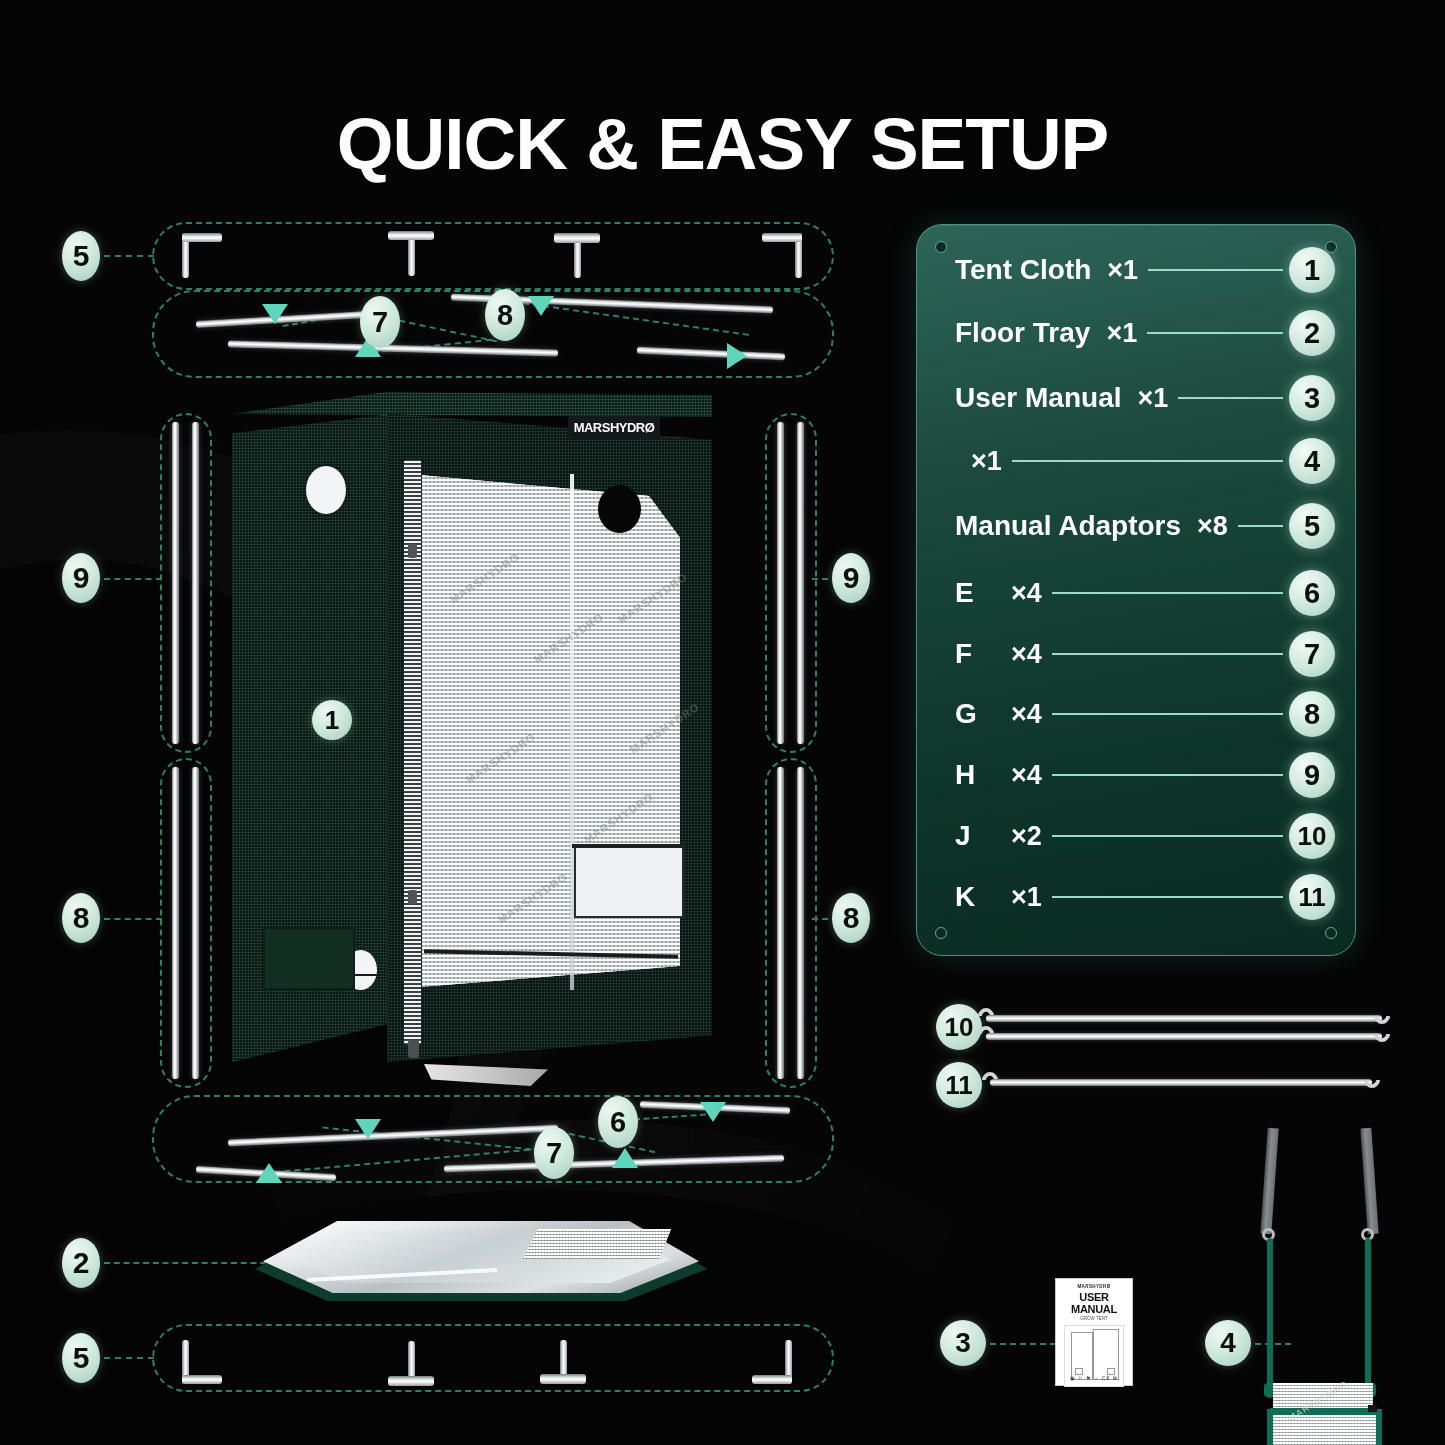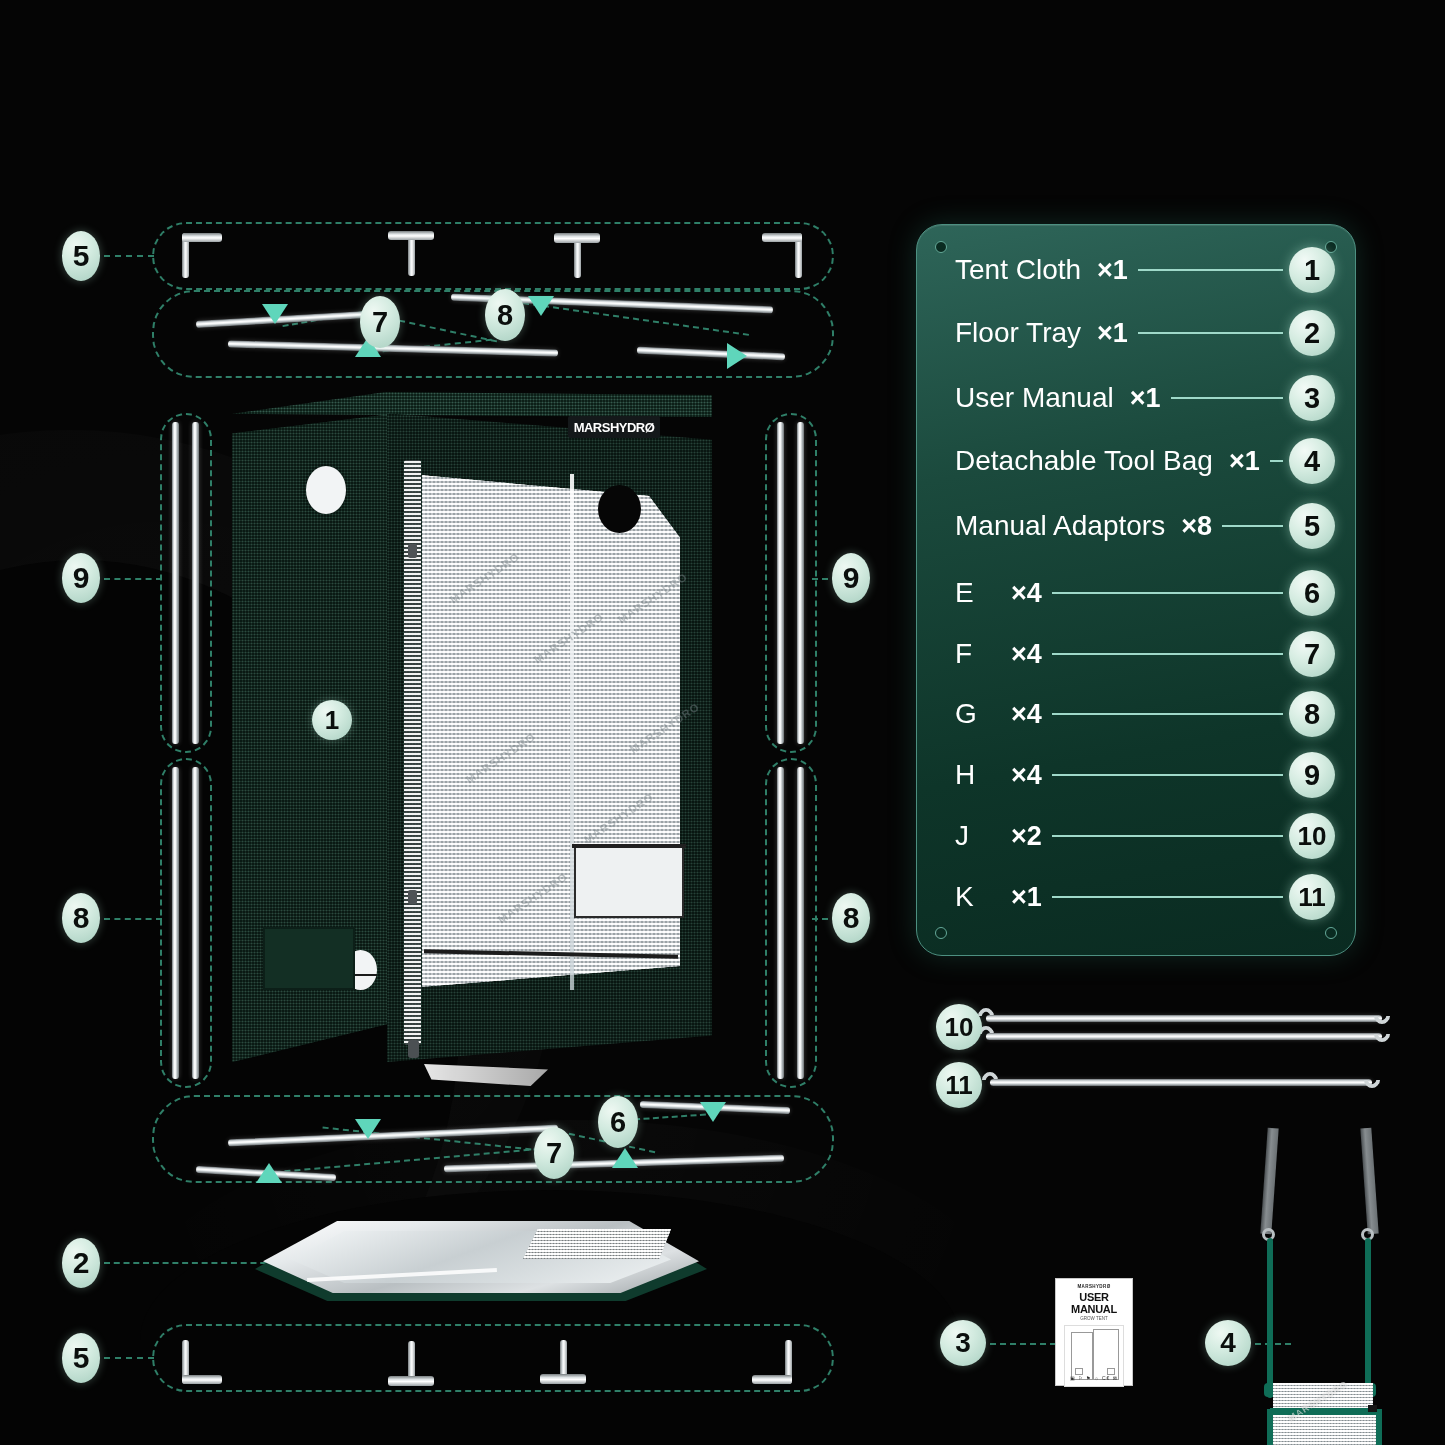--- a/index.html
+++ b/index.html
@@ -166,21 +166,21 @@
   .part-row {
     position: absolute;
     left: 0; width: 100%;
     height: 46px;
     display: flex;
     align-items: center;
   }
   .part-label {
     color: #ffffff;
     font-size: 28px;
-    font-weight: 400;
+    font-weight: 700;
     white-space: nowrap;
     letter-spacing: 0px;
     font-family: "Liberation Sans", sans-serif;
   }
   .part-label.code {
     font-size: 28px;
   }
   .part-qty {
     color: #ffffff;
     font-size: 27px;
@@ -386,20 +386,21 @@
 </head>
 <body>
 
 <div id="stage">
 
   <div class="bg-arc bg-arc-1"></div>
   <div class="bg-arc bg-arc-2"></div>
   <div class="bg-arc bg-arc-3"></div>
   <div class="bg-arc bg-arc-4"></div>
 
+  <div id="title">QUICK &amp; EASY SETUP</div>
 
   <div class="dash-box" style="left:152px; top:222px; width:682px; height:68px; border-radius:34px;"></div>
 
   <div class="badge ellipse" style="left:62px; top:231px; width:38px; height:50px; font-size:30px;">5</div>
   <div class="leader" style="left:104px; top:255px; width:50px;"></div>
 
   <div class="adaptor" style="left:182px; top:233px; width:46px; height:45px;">
     <div class="seg" style="left:0px; top:0px; width:7px; height:45px;"></div>
     <div class="seg h" style="left:0px; top:0px; width:40px; height:9px;"></div>
   </div>
@@ -605,21 +606,20 @@
           <div class="part-line"></div>
           <div class="part-badge">2</div>
         </div>
         <div class="part-row" style="top: 150px; padding-left: 38px; padding-right: 20px;">
           <div class="part-label">User Manual</div>
           <div class="part-qty" style="margin-left: 16px;">×1</div>
           <div class="part-line"></div>
           <div class="part-badge">3</div>
         </div>
         <div class="part-row" style="top: 213px; padding-left: 38px; padding-right: 20px;">
-          <div class="part-label">Detachable Tool Bag</div>
           <div class="part-qty" style="margin-left: 16px;">×1</div>
           <div class="part-line"></div>
           <div class="part-badge">4</div>
         </div>
         <div class="part-row" style="top: 278px; padding-left: 38px; padding-right: 20px;">
           <div class="part-label">Manual Adaptors</div>
           <div class="part-qty" style="margin-left: 16px;">×8</div>
           <div class="part-line"></div>
           <div class="part-badge">5</div>
         </div>

